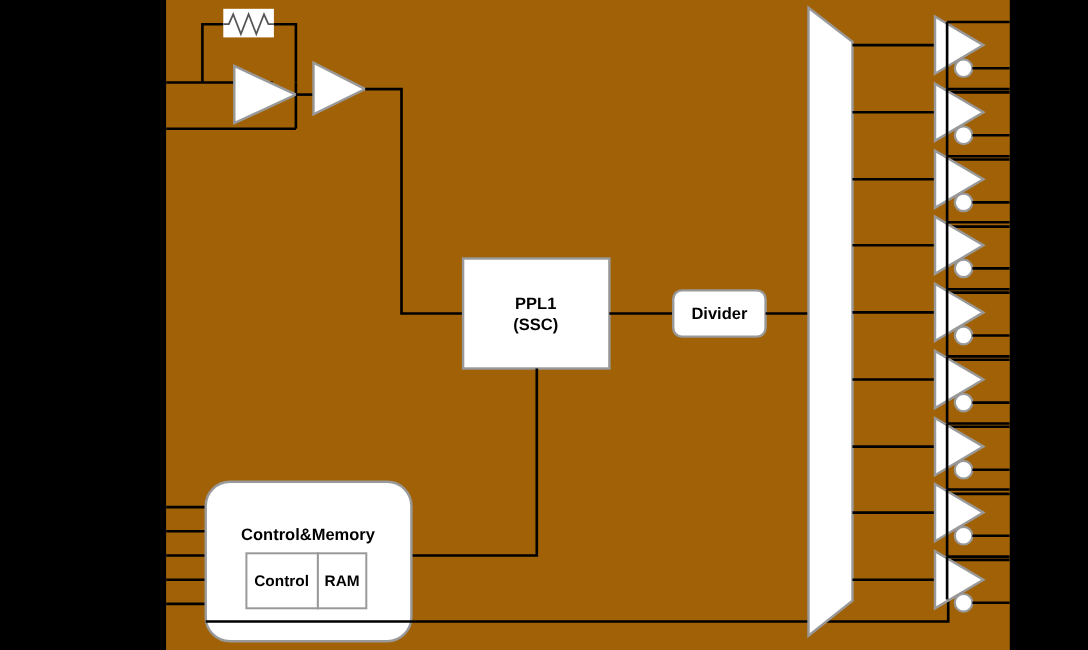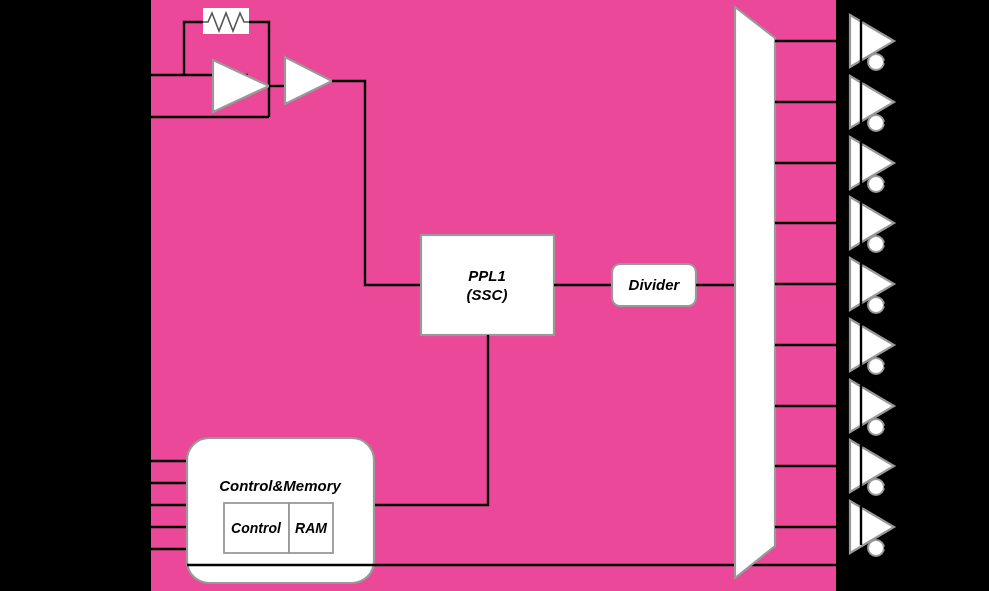--- a/index.html
+++ b/index.html
@@ -1,18 +1,18 @@
 <!DOCTYPE html>
 <html><head>
 <meta charset="utf-8">
 <style>
   html,body{margin:0;padding:0;background:#000;}
   body{width:989px;height:591px;overflow:hidden;font-family:"Liberation Sans",sans-serif;}
   #stage{position:relative;width:989px;height:591px;background:#000;}
-  #canvas{position:absolute;left:151px;top:0;width:685px;height:591px;background:#ec4899;font-style:italic;}
+  #canvas{position:absolute;left:151px;top:0;width:767px;height:591px;background:#a16207;}
   svg{position:absolute;left:0;top:0;}
   .blk-label{font-family:"Liberation Sans",sans-serif;font-weight:bold;fill:#000;text-anchor:middle;dominant-baseline:middle;}
 </style>
 </head>
 <body>
 
 <div id="stage">
   <div id="canvas">
     <svg width="767" height="591" viewBox="0 0 767 591">
 

